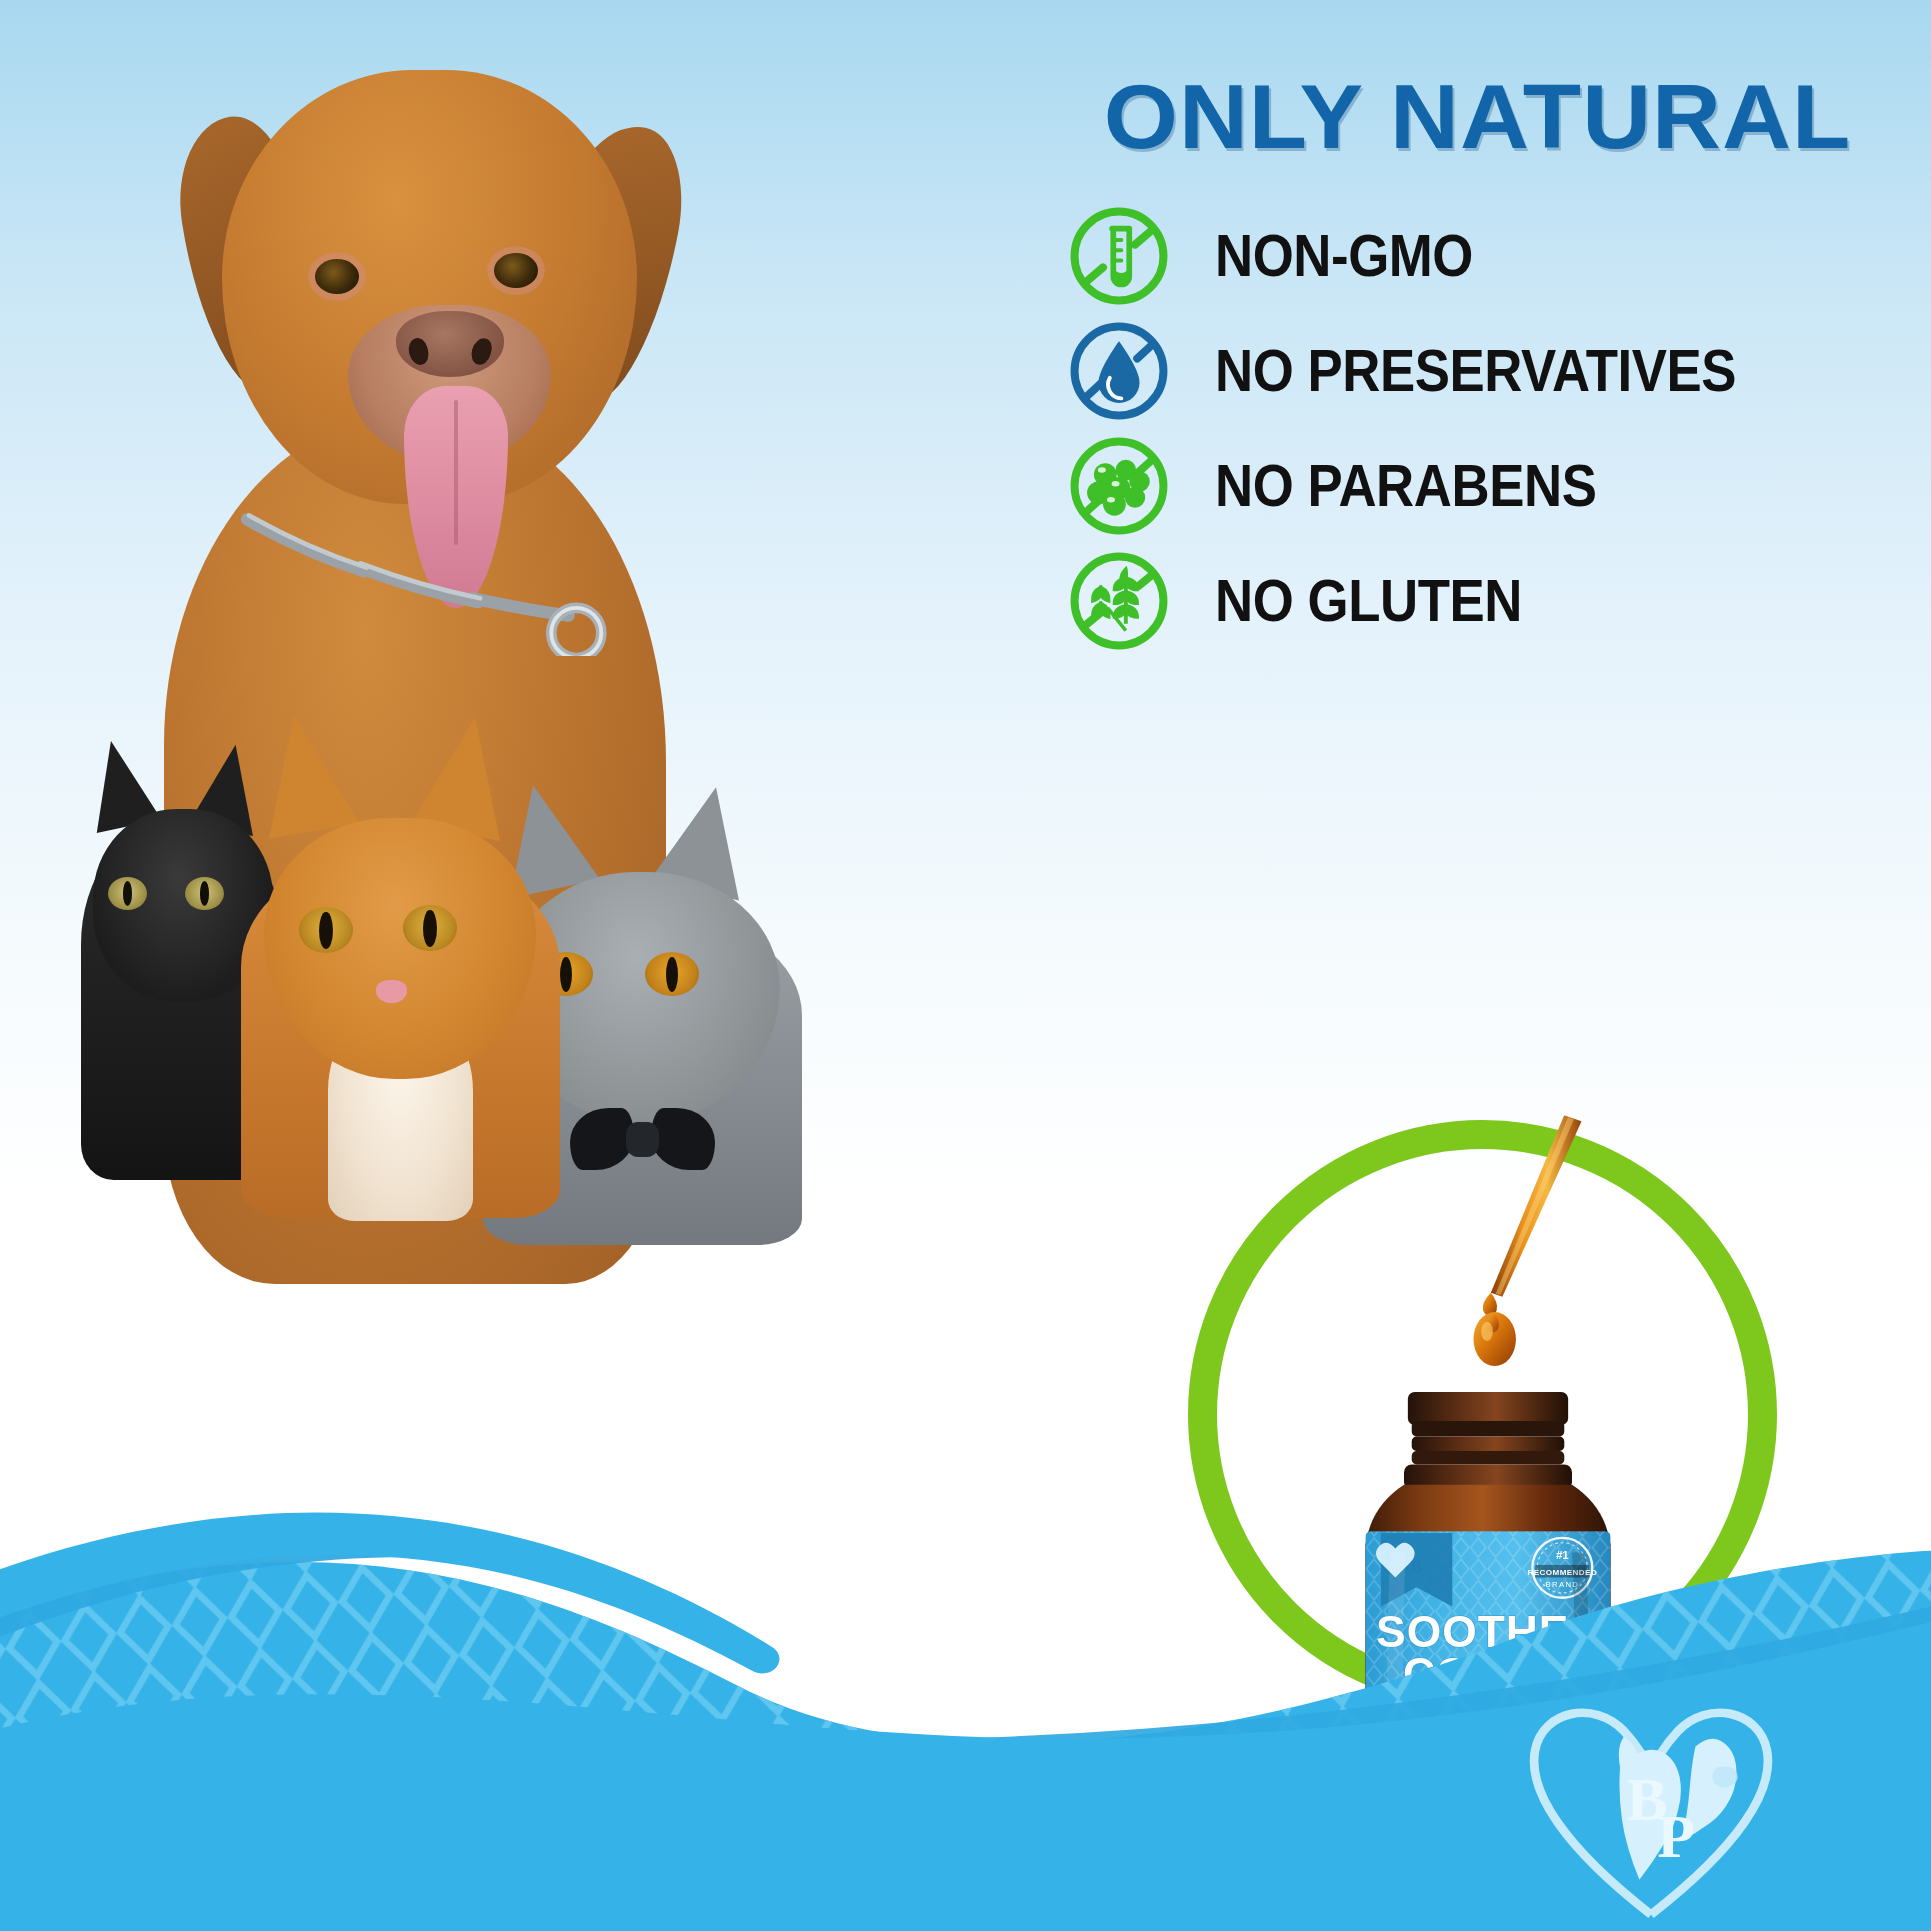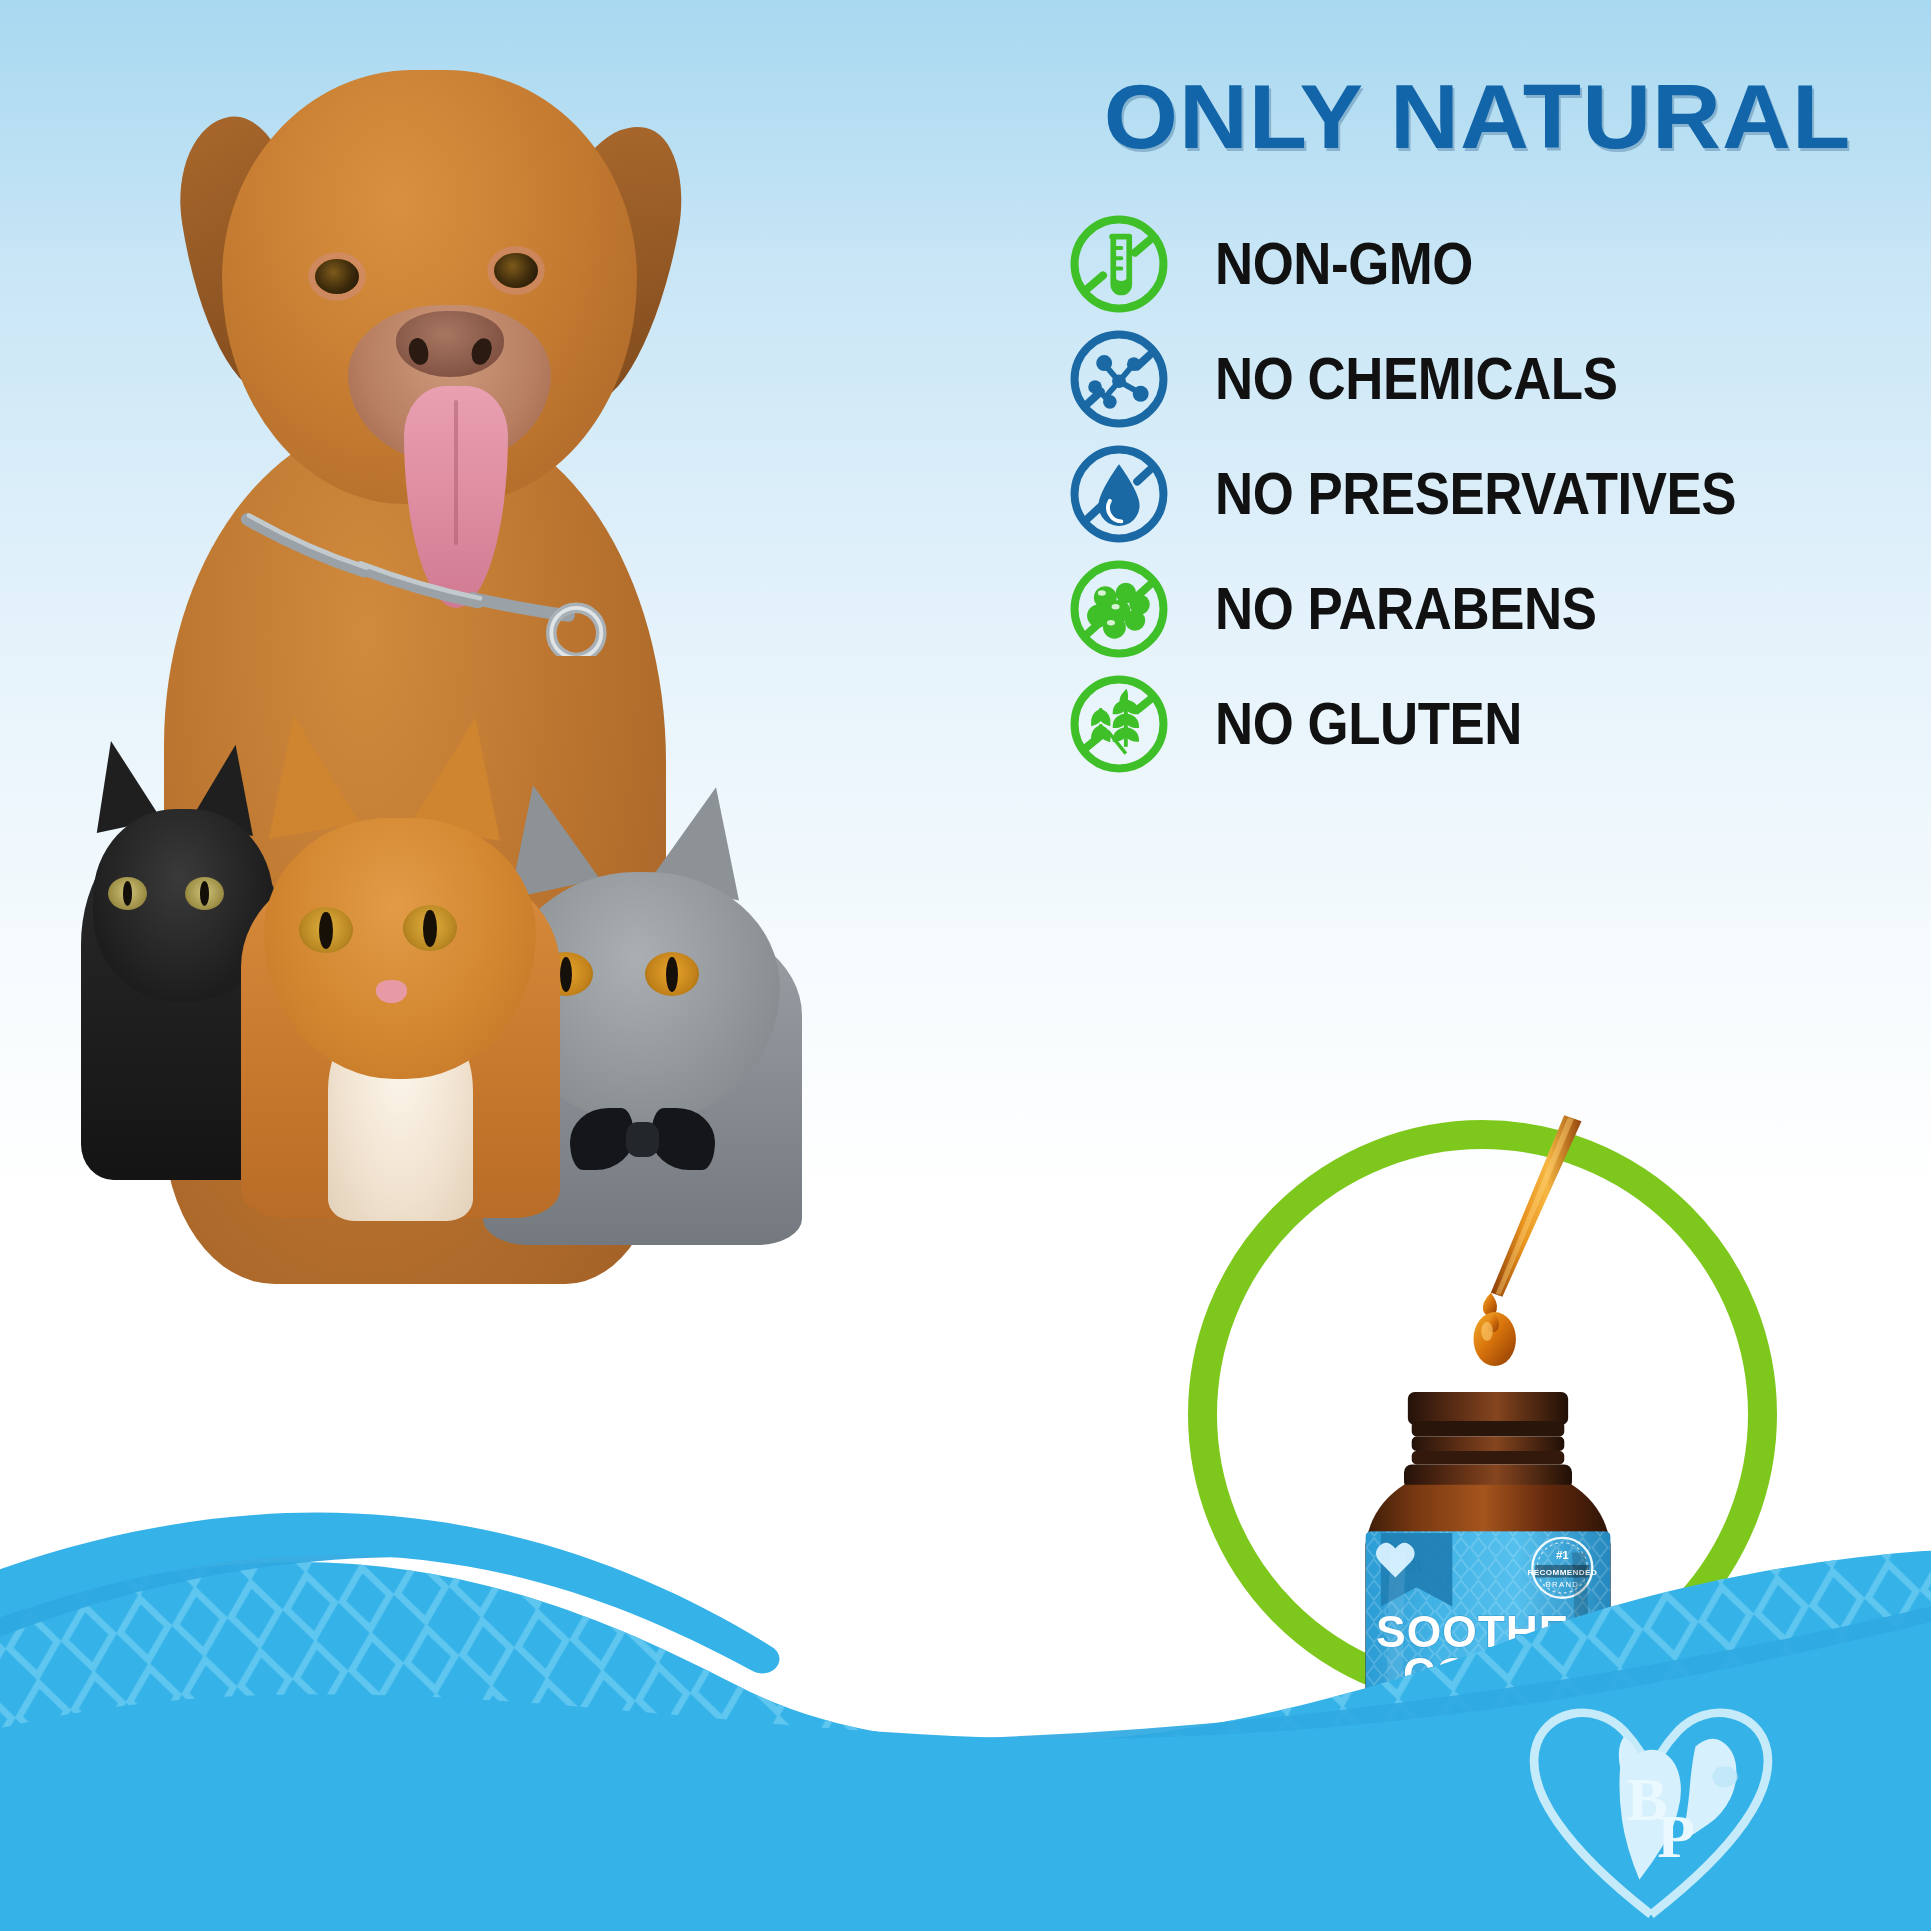--- a/index.html
+++ b/index.html
@@ -20,21 +20,21 @@
     font-family:"Liberation Sans", sans-serif;
     font-weight:bold;font-size:90px;letter-spacing:1px;
     color:#1165a8;
     transform:scaleX(1.06);
     transform-origin:center;
     white-space:nowrap;
     text-shadow:1.9px 2.9px 0 rgba(10,70,120,.28);
   }
 
   
-  #features{position:absolute;left:1062px;top:206px;width:869px;}
+  #features{position:absolute;left:1062px;top:198px;width:869px;}
   .feat{position:relative;height:115px;display:flex;align-items:center;}
   .feat .ic{width:114px;height:114px;flex:0 0 114px;position:relative;}
   .feat .ic svg{display:block;width:114px;height:114px;}
   .feat .lbl{
     margin-left:39px;
     font-family:"Liberation Sans", sans-serif;
     font-weight:bold;
     font-size:60px;
     letter-spacing:-0.5px;
     color:#111111;
@@ -291,41 +291,20 @@
           <g stroke="#3fbf28" stroke-width="3.5" stroke-linecap="round">
             <path d="M45 36h7M45 45h7M45 54h7"></path>
           </g>
           <path d="M22 72 L36 60" stroke="#3fbf28" stroke-width="7" stroke-linecap="round"></path>
           <path d="M78 28 L64 40" stroke="#3fbf28" stroke-width="7" stroke-linecap="round"></path>
         </svg>
       </div>
       <div class="lbl">NON-GMO</div>
     </div>
 
-    <div class="feat">
-      <div class="ic">
-        <svg viewBox="0 0 100 100">
-          <circle cx="50" cy="50" r="39" fill="none" stroke="#1a69a5" stroke-width="7"></circle>
-          <g stroke="#1a69a5" stroke-width="5" stroke-linecap="round">
-            <path d="M50 52 L38 38M50 52 L62 38M50 52 L68 62M50 52 L38 66M38 66 L30 58"></path>
-          </g>
-          <g fill="#1a69a5">
-            <circle cx="50" cy="52" r="6"></circle>
-              <circle cx="37" cy="36" r="7"></circle>
-            <circle cx="63" cy="37" r="6"></circle>
-              <circle cx="69" cy="63" r="7"></circle>
-            <circle cx="42" cy="70" r="6"></circle>
-              <circle cx="29" cy="57" r="6"></circle>
-          </g>
-          <path d="M22 72 L34 61" stroke="#1a69a5" stroke-width="7" stroke-linecap="round"></path>
-          <path d="M78 28 L66 39" stroke="#1a69a5" stroke-width="7" stroke-linecap="round"></path>
-        </svg>
-      </div>
-      <div class="lbl">NO CHEMICALS</div>
-    </div>
 
     <div class="feat">
       <div class="ic">
         <svg viewBox="0 0 100 100">
           <circle cx="50" cy="50" r="39" fill="none" stroke="#1a69a5" stroke-width="7"></circle>
           <path d="M50 24 C50 24 32 48 32 60 a18 18 0 0 0 36 0 C68 48 50 24 50 24z" fill="#1a69a5"></path>
           <path d="M42 56 a12 12 0 0 0 10 18" fill="none" stroke="#ffffff" stroke-width="3.4" stroke-linecap="round"></path>
           <path d="M22 72 L34 61" stroke="#1a69a5" stroke-width="7" stroke-linecap="round"></path>
           <path d="M78 28 L66 39" stroke="#1a69a5" stroke-width="7" stroke-linecap="round"></path>
         </svg>

